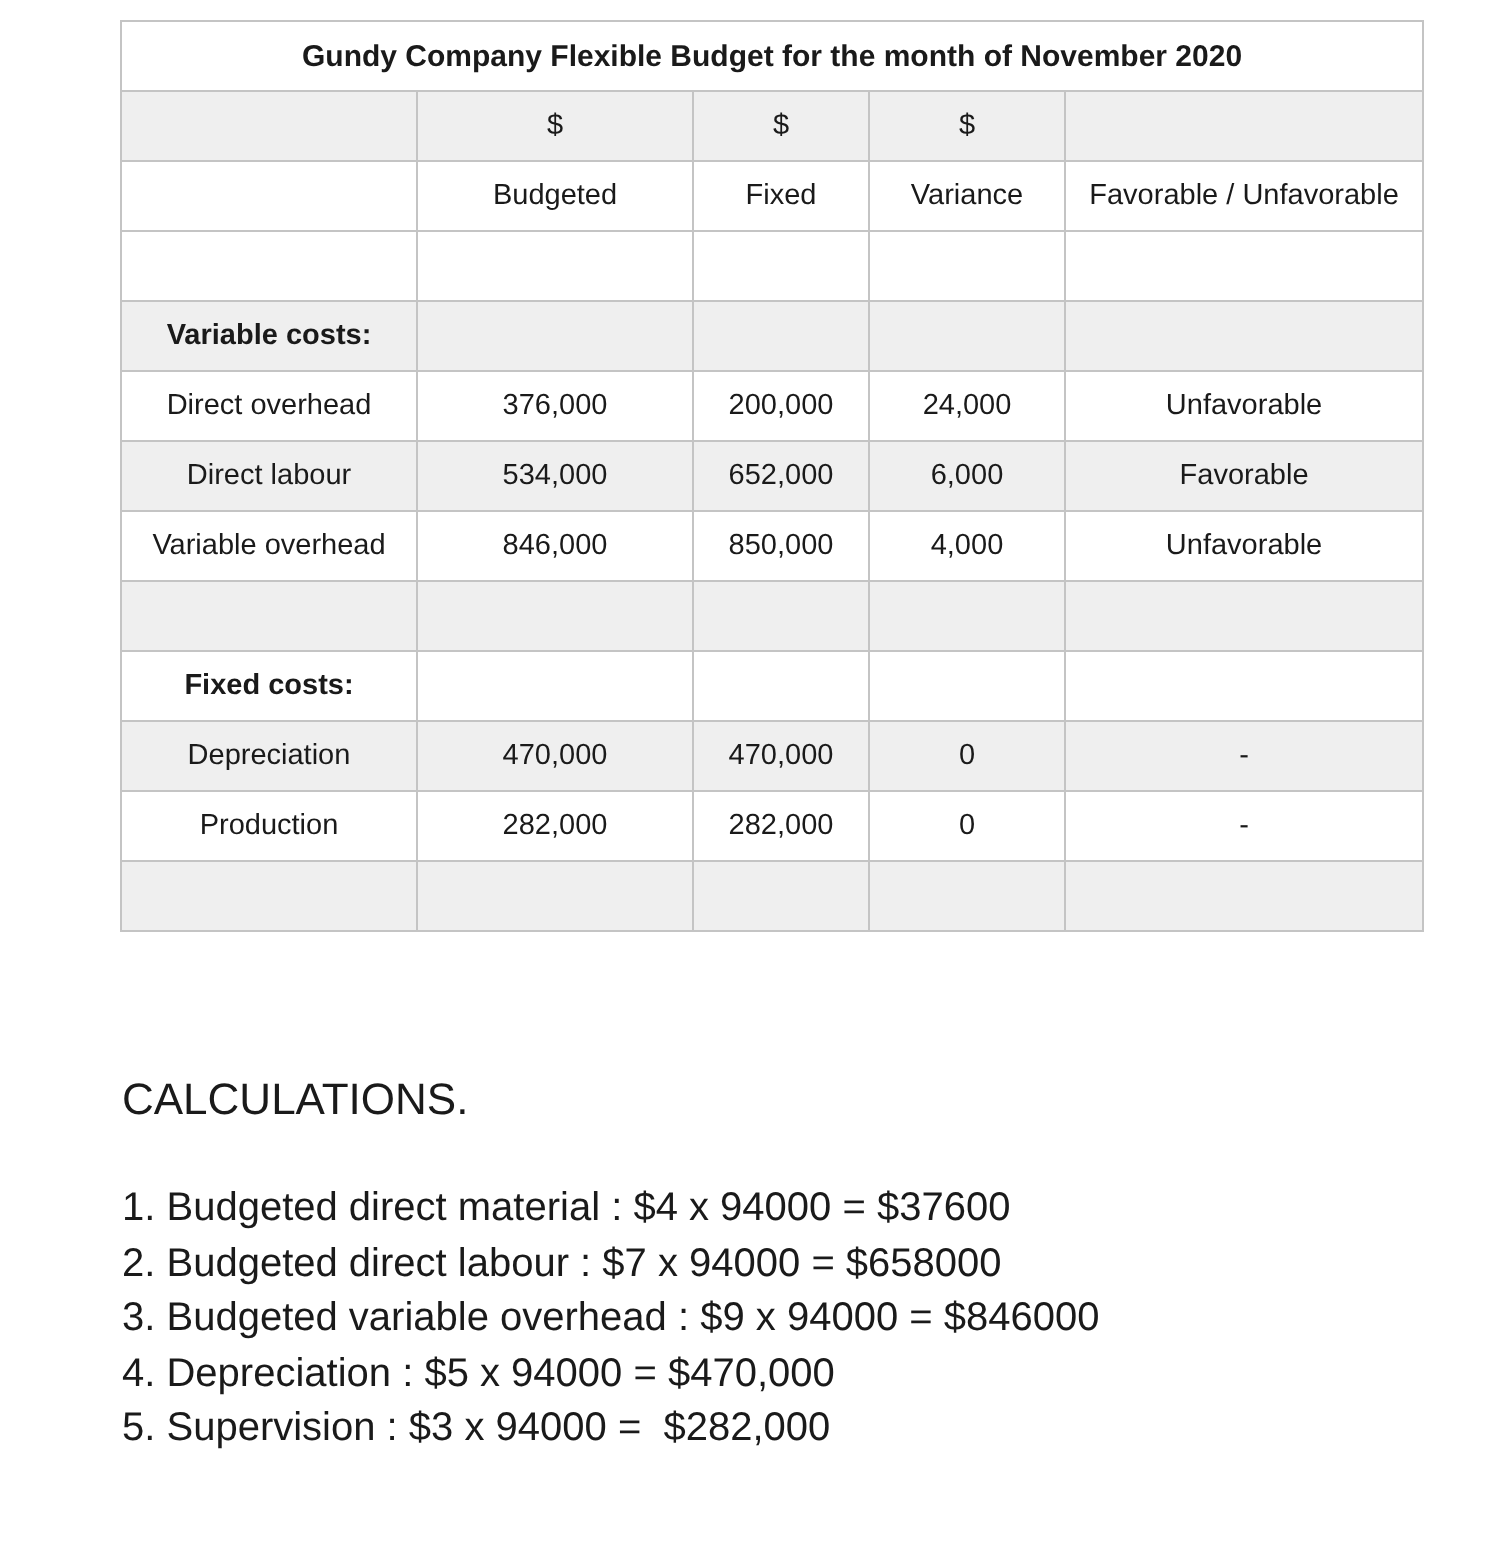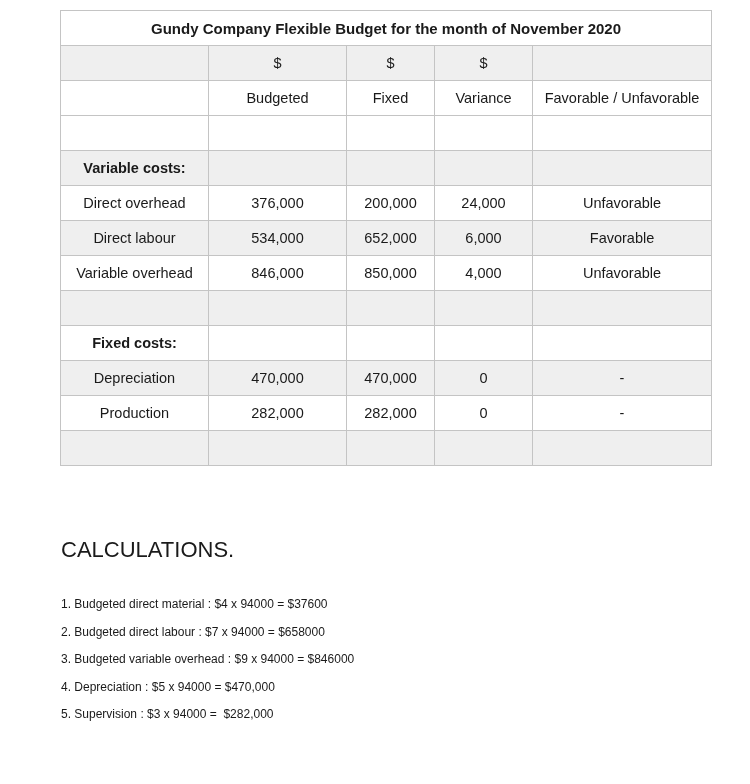--- a/index.html
+++ b/index.html
@@ -10,21 +10,21 @@
     font-size: 14.5px;
   }
   table.budget td {
     border: 1px solid #c4c4c4; height: 34px; padding: 0;
     text-align: center; vertical-align: middle; white-space: nowrap;
   }
   table.budget tr.shade td { background: #efefef; }
   table.budget td.title { font-weight: bold; font-size: 15px; }
   table.budget td.section { font-weight: bold; }
   .calc-heading { position: absolute; left: 61px; top: 537px; font-size: 22px; }
-  .calc-list { position: absolute; left: 61px; top: 591px; font-size: 12px; line-height: 27.5px; }
+  .calc-list { position: absolute; left: 61px; top: 591px; font-size: 20px; line-height: 27.5px; }
   .calc-list div { white-space: pre; }
 </style>
 </head>
 <body>
 
 <table class="budget">
   <colgroup>
     <col style="width:148px">
       <col style="width:138px">
       <col style="width:88px">

